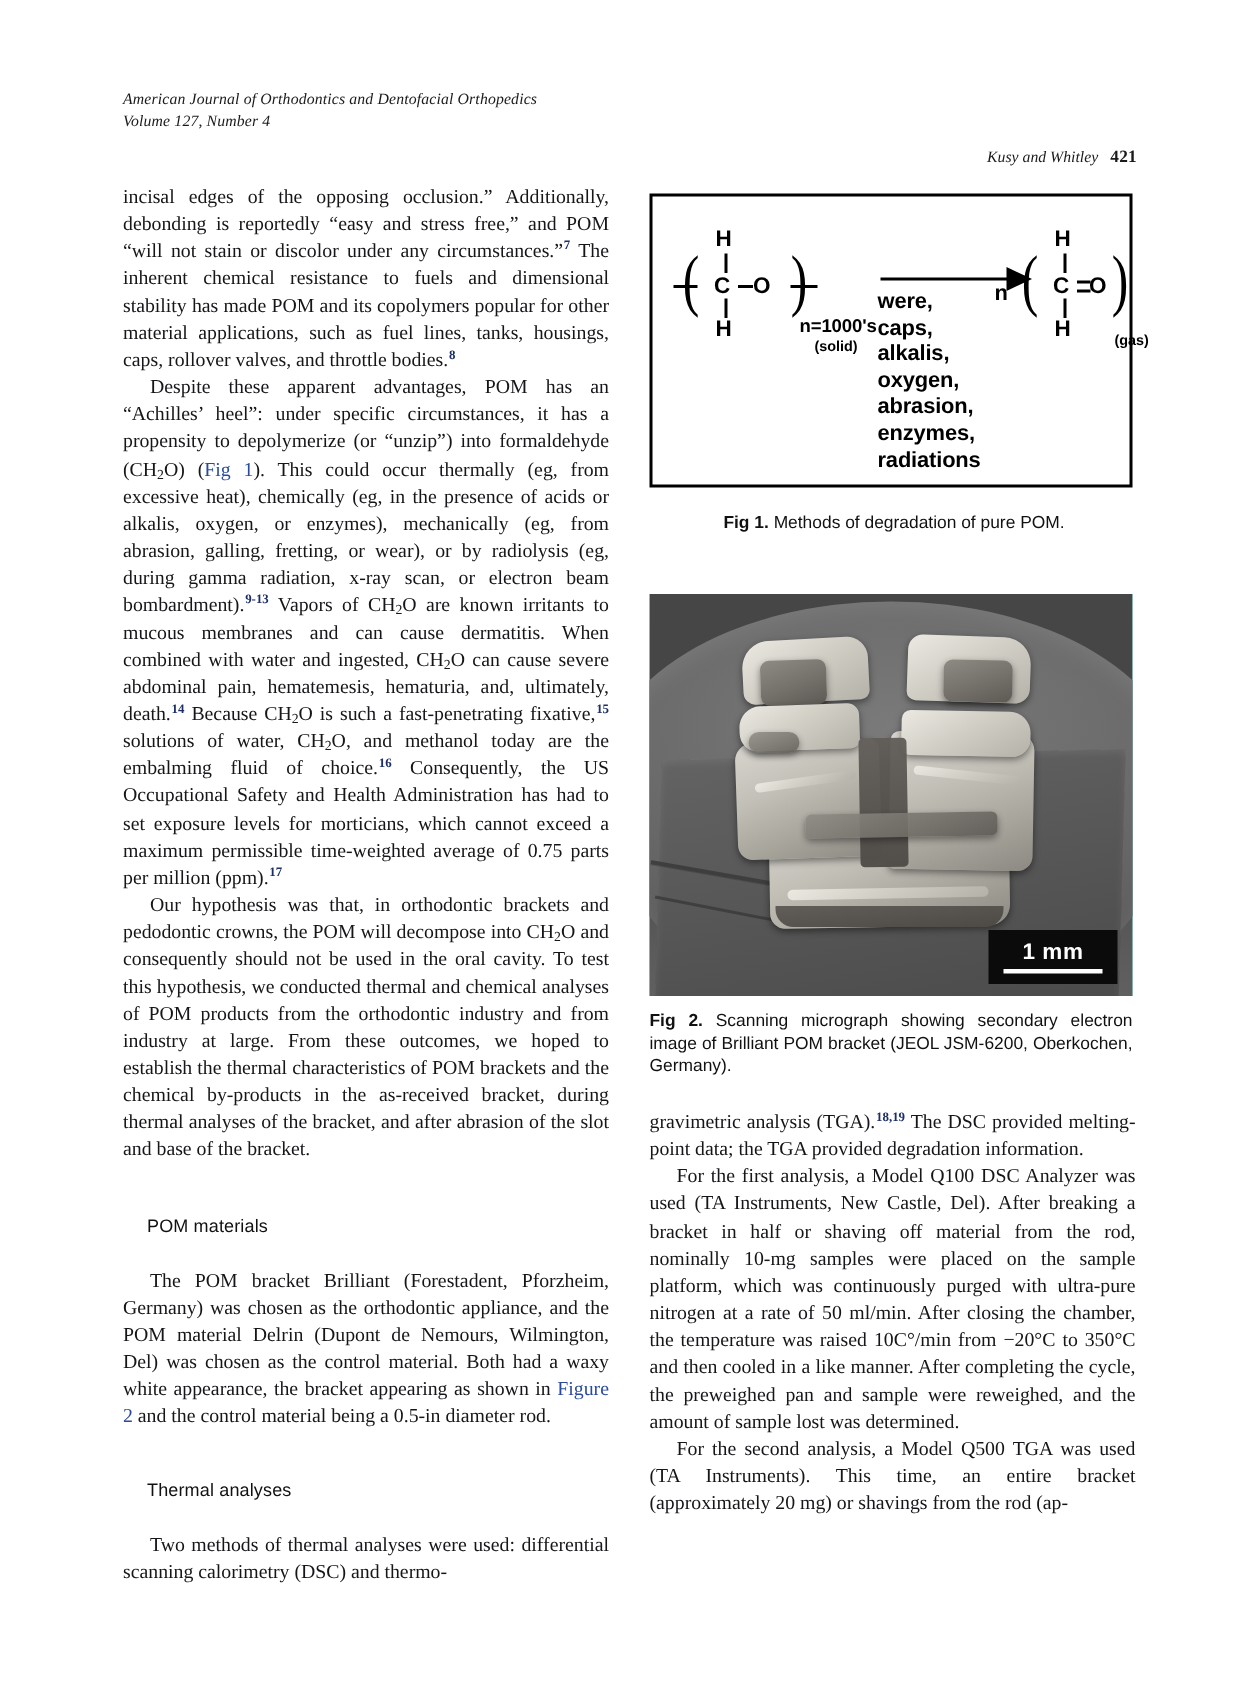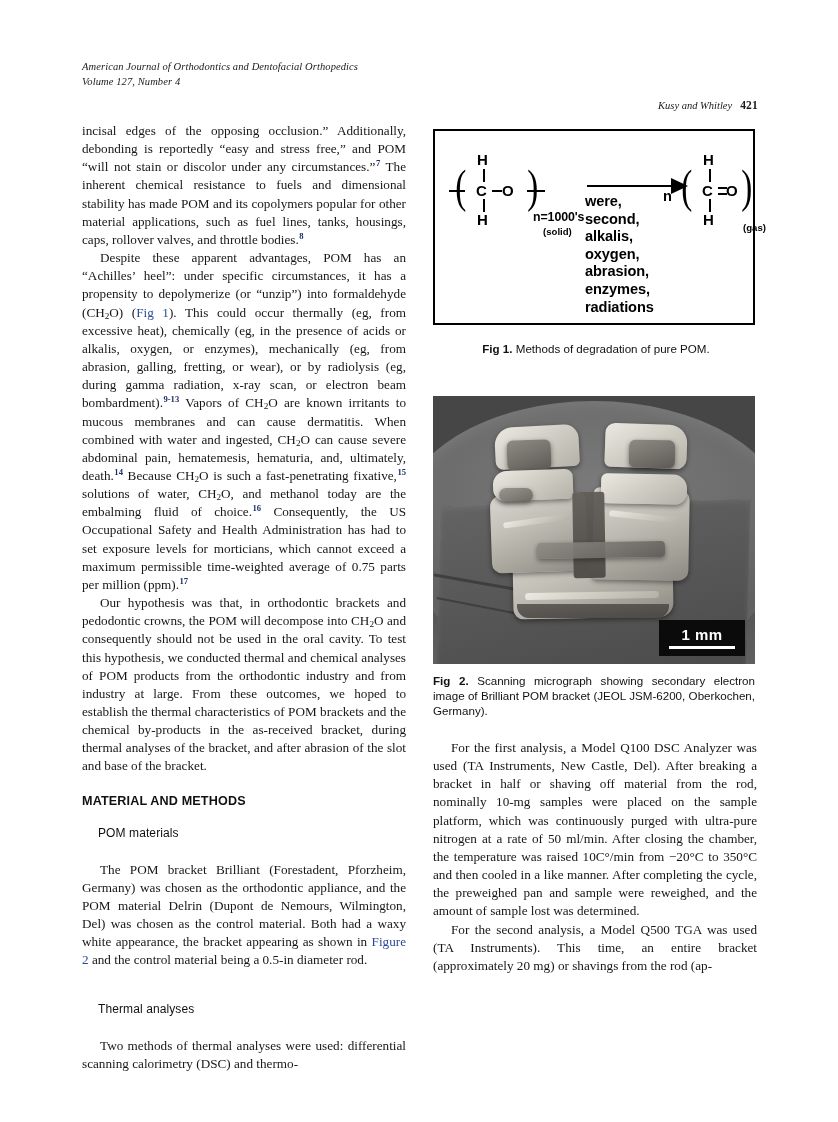--- a/index.html
+++ b/index.html
@@ -380,21 +380,20 @@
     <div class="runhead-right">
       <span>Kusy and Whitley</span><span class="pageno">421</span>
     </div>
   </div>
 
   <div class="col col-left">
     <p class="body">incisal edges of the opposing occlusion.” Additionally, debonding is reportedly “easy and stress free,” and POM “will not stain or discolor under any circumstances.”<sup>7</sup> The inherent chemical resistance to fuels and dimensional stability has made POM and its copolymers popular for other material applications, such as fuel lines, tanks, housings, caps, rollover valves, and throttle bodies.<sup>8</sup></p>
     <p class="body indent">Despite these apparent advantages, POM has an “Achilles’ heel”: under specific circumstances, it has a propensity to depolymerize (or “unzip”) into formaldehyde (CH<sub>2</sub>O) (<span class="xlink">Fig 1</span>). This could occur thermally (eg, from excessive heat), chemically (eg, in the presence of acids or alkalis, oxygen, or enzymes), mechanically (eg, from abrasion, galling, fretting, or wear), or by radiolysis (eg, during gamma radiation, x-ray scan, or electron beam bombardment).<sup>9-13</sup> Vapors of CH<sub>2</sub>O are known irritants to mucous membranes and can cause dermatitis. When combined with water and ingested, CH<sub>2</sub>O can cause severe abdominal pain, hematemesis, hematuria, and, ultimately, death.<sup>14</sup> Because CH<sub>2</sub>O is such a fast-penetrating fixative,<sup>15</sup> solutions of water, CH<sub>2</sub>O, and methanol today are the embalming fluid of choice.<sup>16</sup> Consequently, the US Occupational Safety and Health Administration has had to set exposure levels for morticians, which cannot exceed a maximum permissible time-weighted average of 0.75 parts per million (ppm).<sup>17</sup></p>
     <p class="body indent">Our hypothesis was that, in orthodontic brackets and pedodontic crowns, the POM will decompose into CH<sub>2</sub>O and consequently should not be used in the oral cavity. To test this hypothesis, we conducted thermal and chemical analyses of POM products from the orthodontic industry and from industry at large. From these outcomes, we hoped to establish the thermal characteristics of POM brackets and the chemical by-products in the as-received bracket, during thermal analyses of the bracket, and after abrasion of the slot and base of the bracket.</p>
     <div class="sp-before-sect"></div>
-    <h2 class="sect">MATERIAL AND METHODS</h2>
     <h3 class="sub">POM materials</h3>
     <div class="sp-after-head"></div>
     <p class="body indent">The POM bracket Brilliant (Forestadent, Pforzheim, Germany) was chosen as the orthodontic appliance, and the POM material Delrin (Dupont de Nemours, Wilmington, Del) was chosen as the control material. Both had a waxy white appearance, the bracket appearing as shown in <span class="xlink">Figure 2</span> and the control material being a 0.5-in diameter rod.</p>
     <div class="sp-block"></div>
     <h3 class="sub">Thermal analyses</h3>
     <div class="sp-after-head"></div>
     <p class="body indent">Two methods of thermal analyses were used: differential scanning calorimetry (DSC) and thermo-</p>
   </div>
 
   <div class="fig1-box">
@@ -420,21 +419,21 @@
 
         <div class="nsub" style="left:84px; top:62px;">n=1000's</div>
         <div class="statelbl" style="left:94px; top:78px;">(solid)</div>
       </div>
 
       <div class="arrow-line"></div>
       <div class="arrow-head"></div>
 
       <div class="agents">
         <span>were,</span>
-        <span>second,</span>
+        <span>caps,</span>
         <span>alkalis,</span>
         <span>oxygen,</span>
         <span>abrasion,</span>
         <span>enzymes,</span>
         <span>radiations</span>
       </div>
 
       <div class="prod-right">
         <div class="n-coef">n</div>
 
@@ -495,17 +494,18 @@
         <div class="rule"></div>
       </div>
     </div>
   </div>
 
   <div class="fig-cap" id="fig2-caption">
     <b>Fig 2.</b><span> Scanning micrograph showing secondary electron image of Brilliant POM bracket (JEOL JSM-6200, Oberkochen, Germany).</span>
   </div>
 
   <div class="col-right-lower">
+    <p class="body">gravimetric analysis (TGA).<sup>18,19</sup> The DSC provided melting-point data; the TGA provided degradation information.</p>
     <p class="body indent">For the first analysis, a Model Q100 DSC Analyzer was used (TA Instruments, New Castle, Del). After breaking a bracket in half or shaving off material from the rod, nominally 10-mg samples were placed on the sample platform, which was continuously purged with ultra-pure nitrogen at a rate of 50 ml/min. After closing the chamber, the temperature was raised 10C°/min from −20°C to 350°C and then cooled in a like manner. After completing the cycle, the preweighed pan and sample were reweighed, and the amount of sample lost was determined.</p>
     <p class="body indent">For the second analysis, a Model Q500 TGA was used (TA Instruments). This time, an entire bracket (approximately 20 mg) or shavings from the rod (ap-</p>
   </div>
 
 </div>
 
 </body></html>

